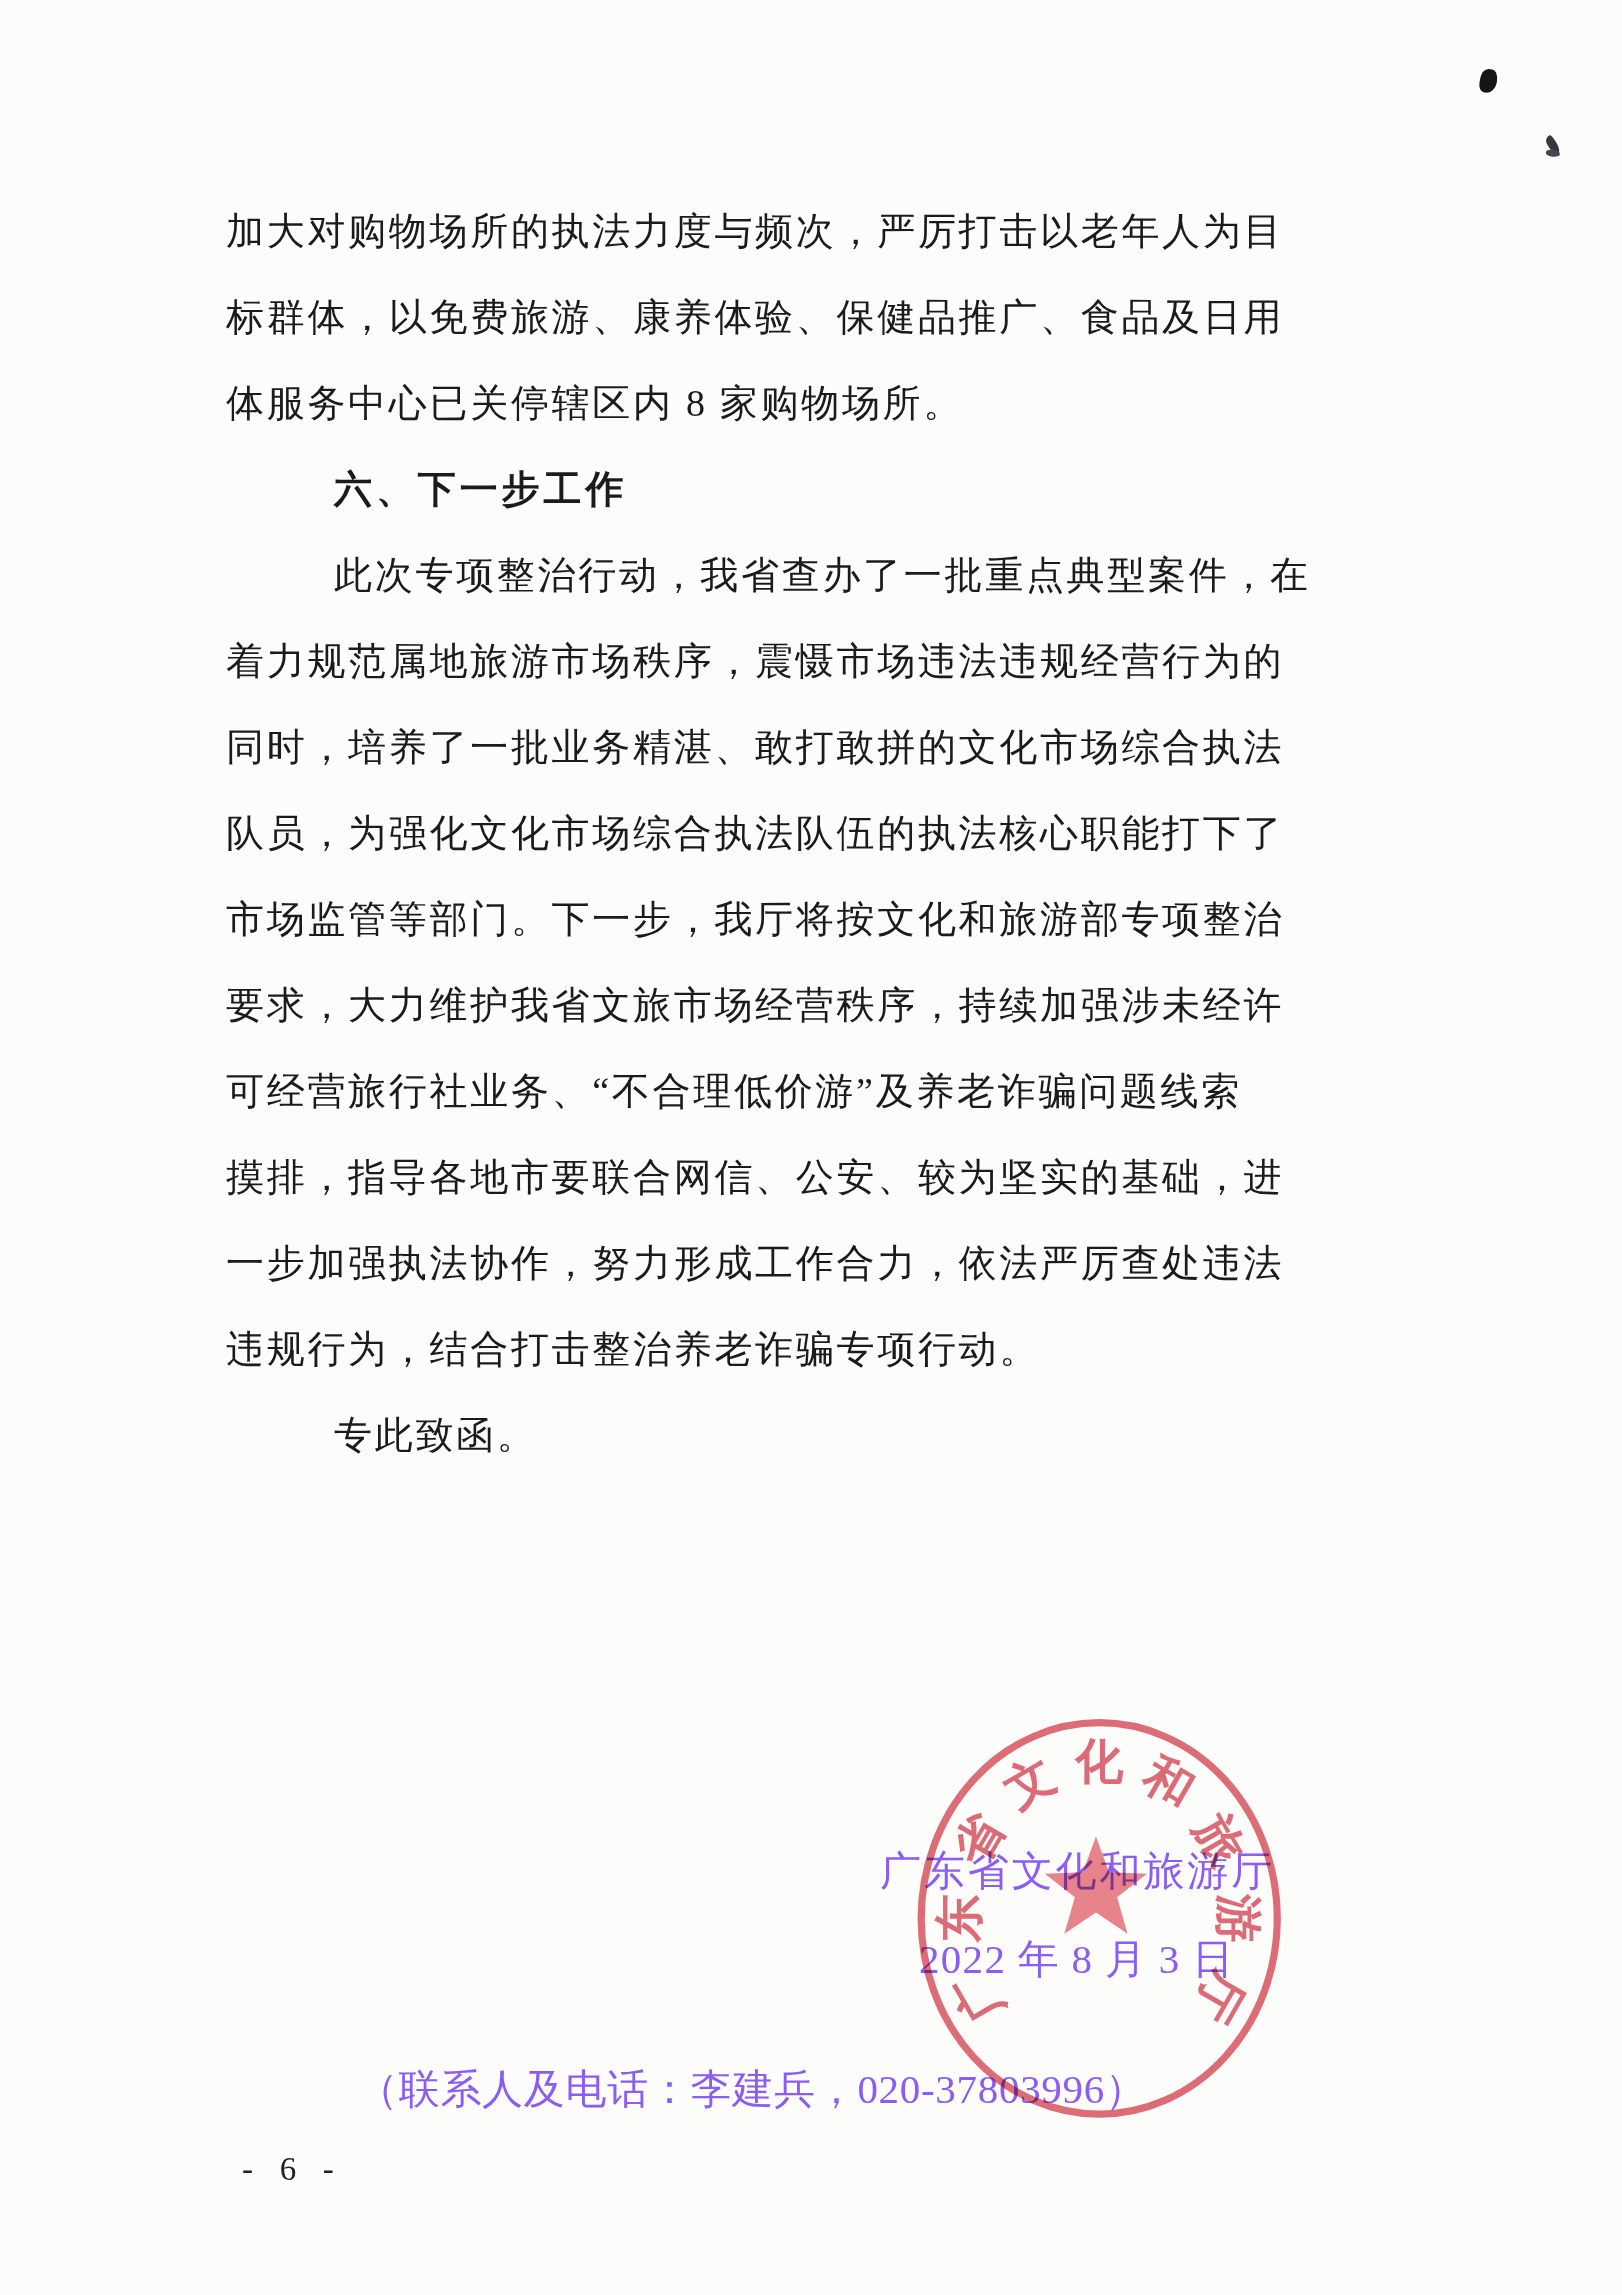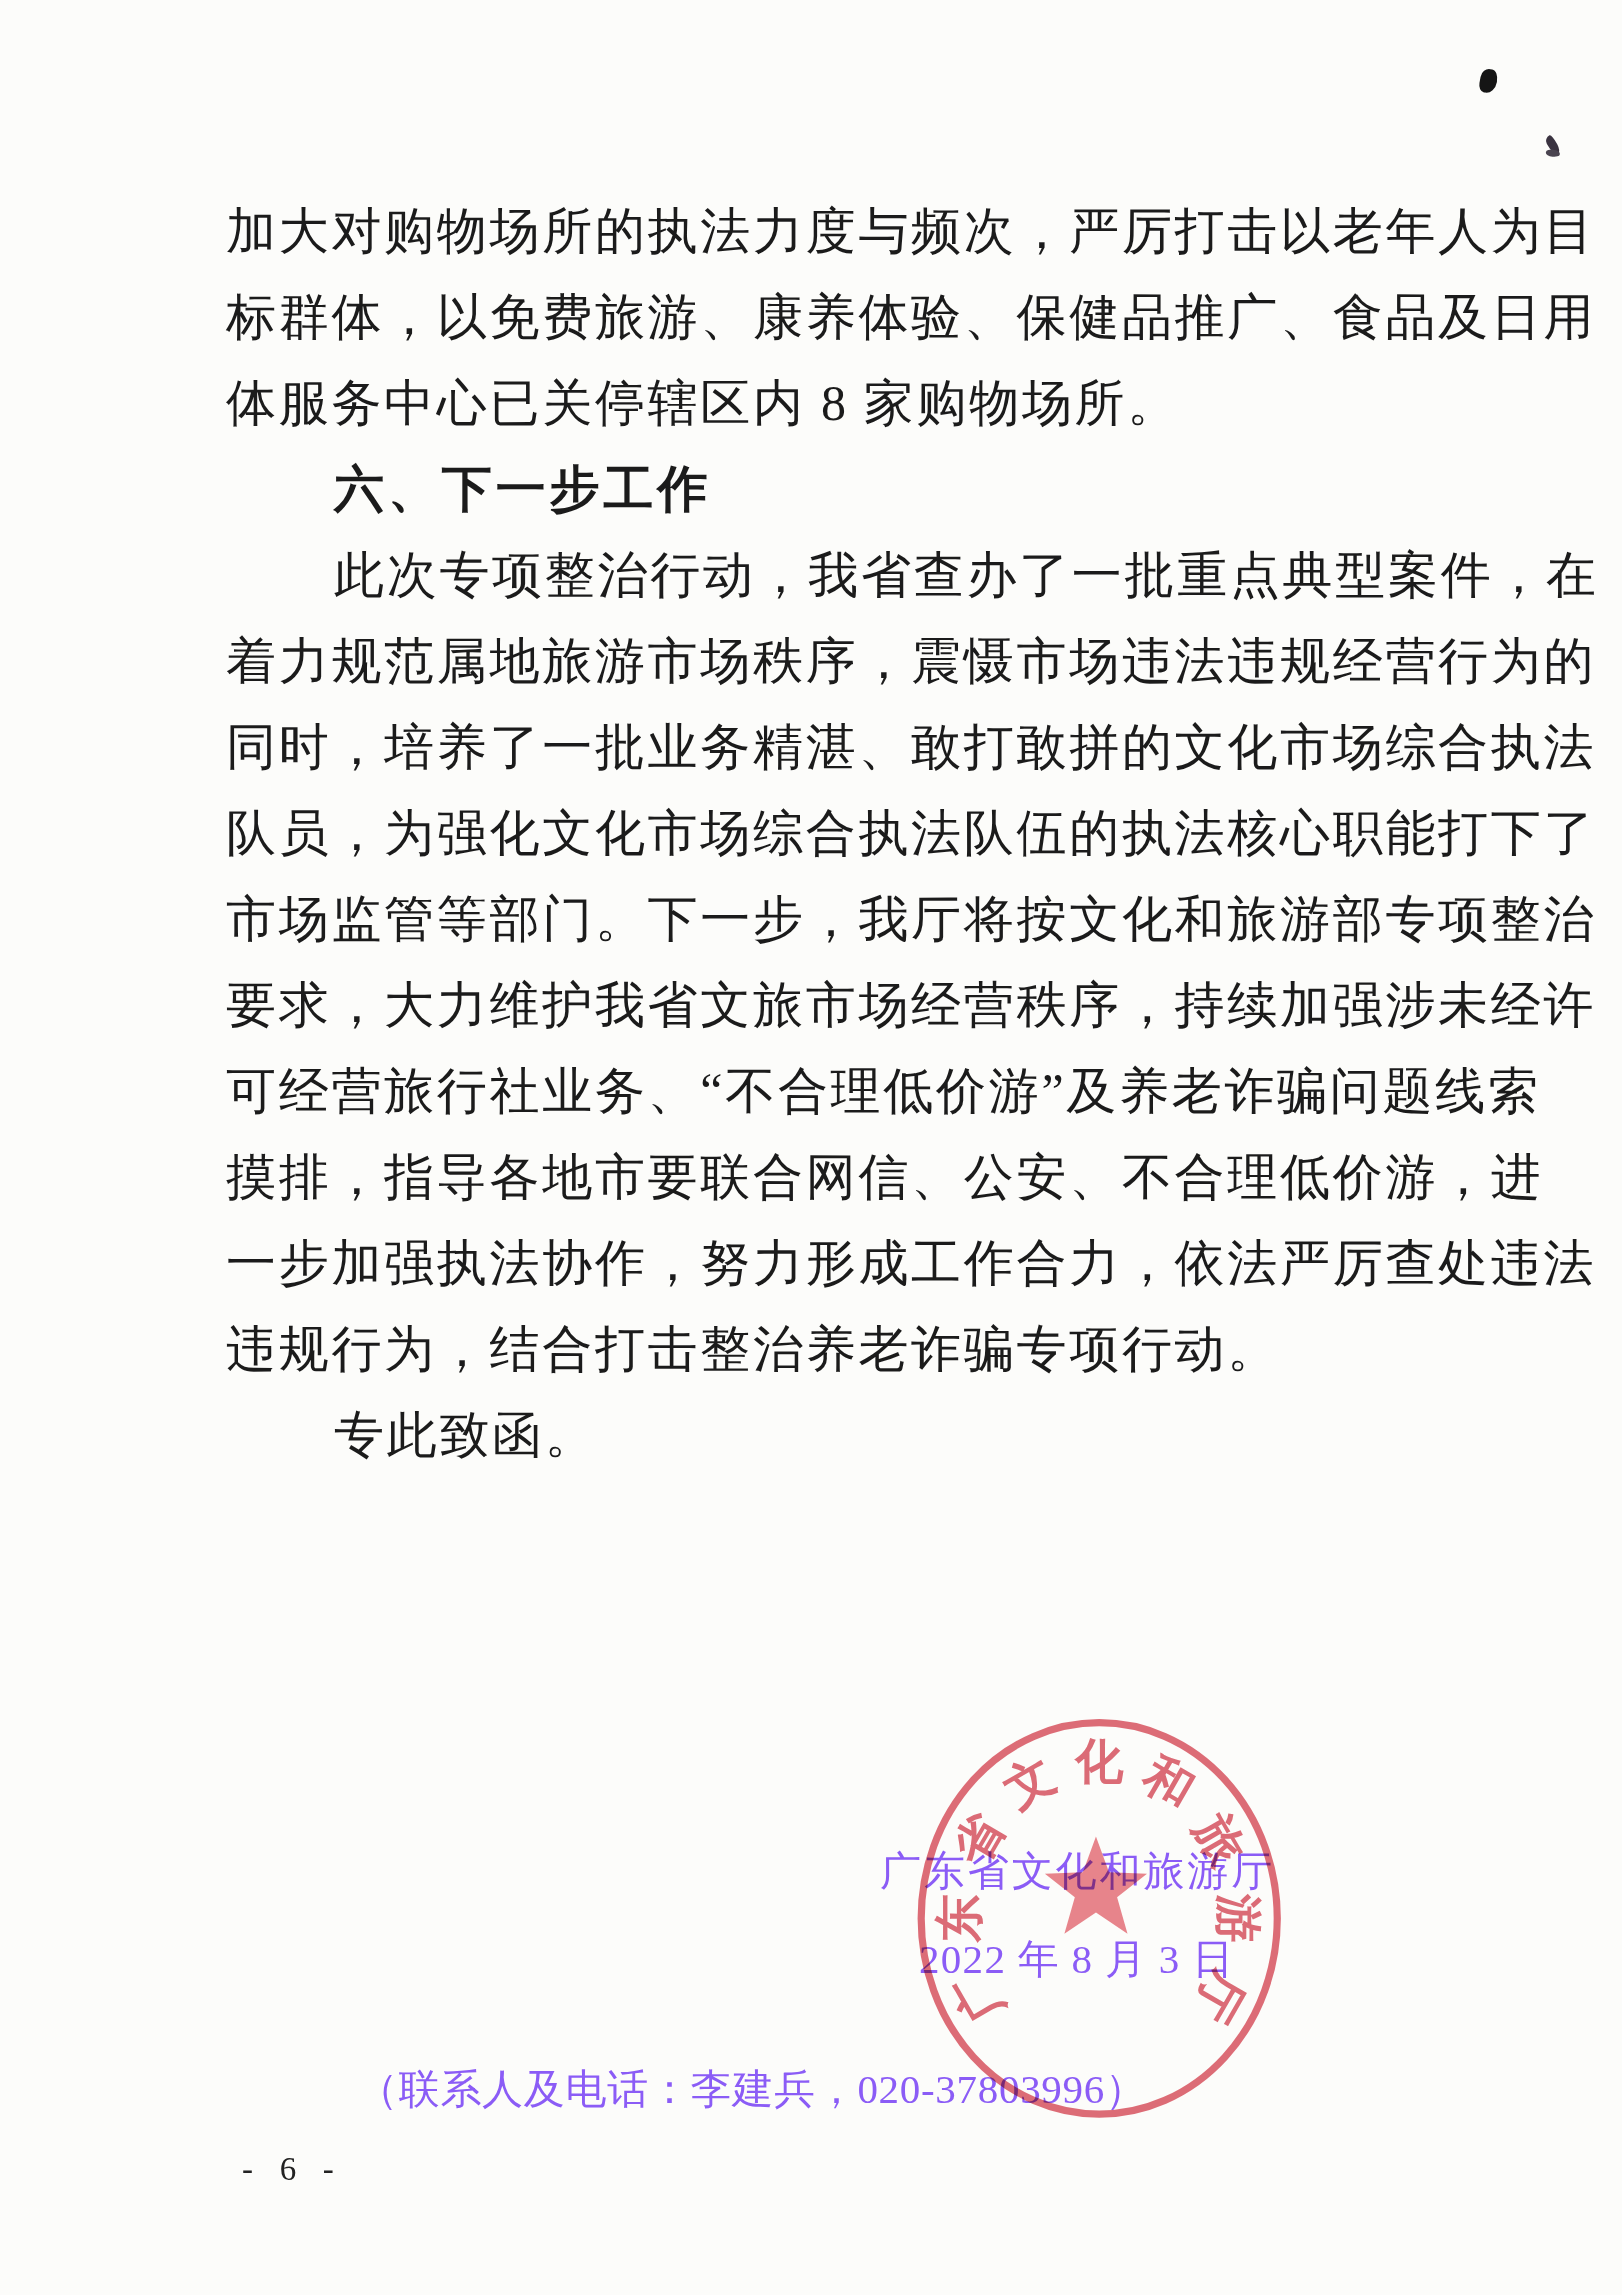--- a/index.html
+++ b/index.html
@@ -16,21 +16,21 @@
   .body-text {
     position: absolute;
     left: 226px;
     top: 188px;
     width: 1178px;
   }
   .line {
     height: 86px;
     display: flex;
     align-items: center;
-    font-size: 50px;
+    font-size: 38px;
     letter-spacing: 2.7px;
     white-space: pre;
     color: #1b1b1b;
   }
   .line.indent { padding-left: 108px; }
   .line.heading {
     padding-left: 108px;
     font-weight: bold;
     font-family: "Liberation Sans", sans-serif;
     letter-spacing: 3.9px;
@@ -99,21 +99,21 @@
       <div class="line full">标群体，以免费旅游、康养体验、保健品推广、食品及日用</div>
       <div class="line short">体服务中心已关停辖区内 8 家购物场所。</div>
       <div class="line heading">六、下一步工作</div>
       <div class="line indent">此次专项整治行动，我省查办了一批重点典型案件，在</div>
       <div class="line full">着力规范属地旅游市场秩序，震慑市场违法违规经营行为的</div>
       <div class="line full">同时，培养了一批业务精湛、敢打敢拼的文化市场综合执法</div>
       <div class="line full">队员，为强化文化市场综合执法队伍的执法核心职能打下了</div>
       <div class="line full">市场监管等部门。下一步，我厅将按文化和旅游部专项整治</div>
       <div class="line full">要求，大力维护我省文旅市场经营秩序，持续加强涉未经许</div>
       <div class="line full">可经营旅行社业务、“不合理低价游”及养老诈骗问题线索</div>
-      <div class="line full">摸排，指导各地市要联合网信、公安、不合理低价游，进</div>
+      <div class="line full">摸排，指导各地市要联合网信、公安、较为坚实的基础，进</div>
       <div class="line full">一步加强执法协作，努力形成工作合力，依法严厉查处违法</div>
       <div class="line short">违规行为，结合打击整治养老诈骗专项行动。</div>
       <div class="line indent">专此致函。</div>
     </main>
 
   <div class="sig agency">广东省文化和旅游厅</div>
   <div class="sig date">2022 年 8 月 3 日</div>
   <div class="sig contact">（联系人及电话：李建兵，020-37803996）</div>
 
   <div class="pageno">- 6 -</div>

